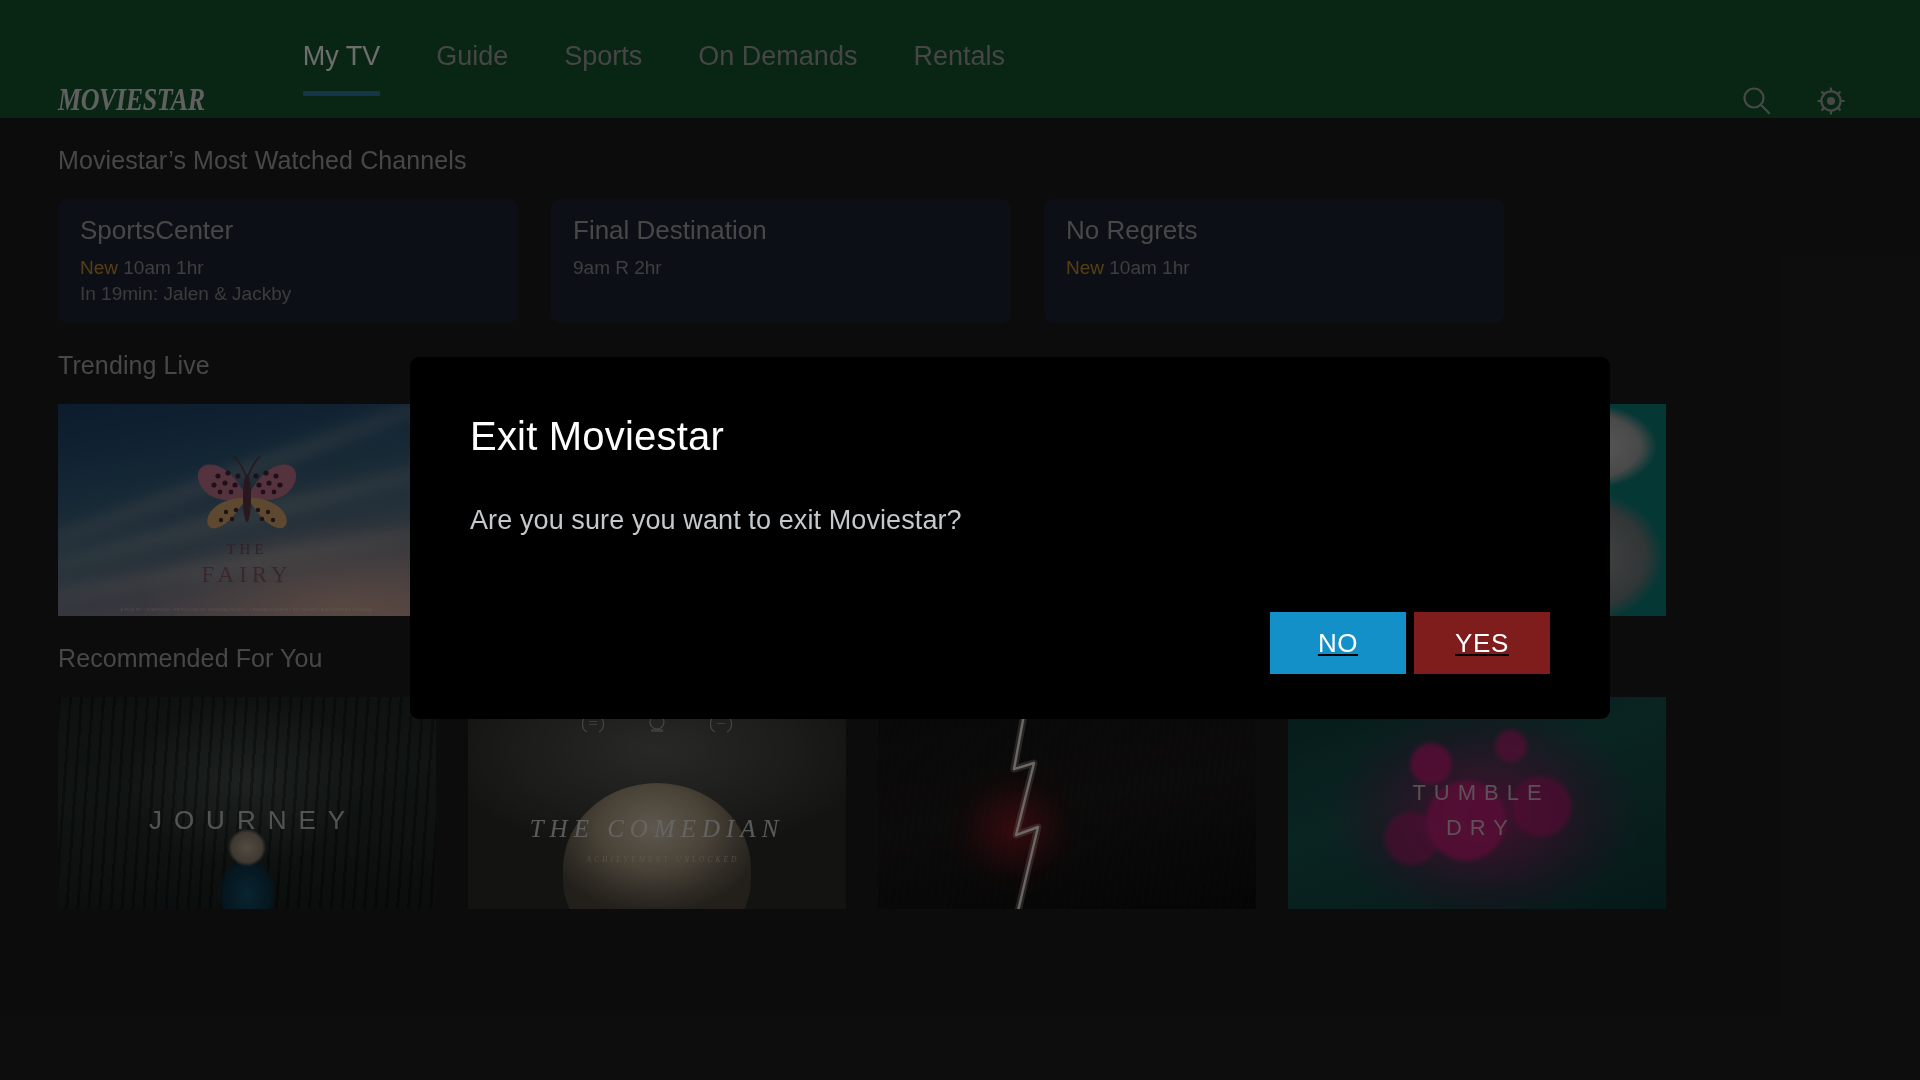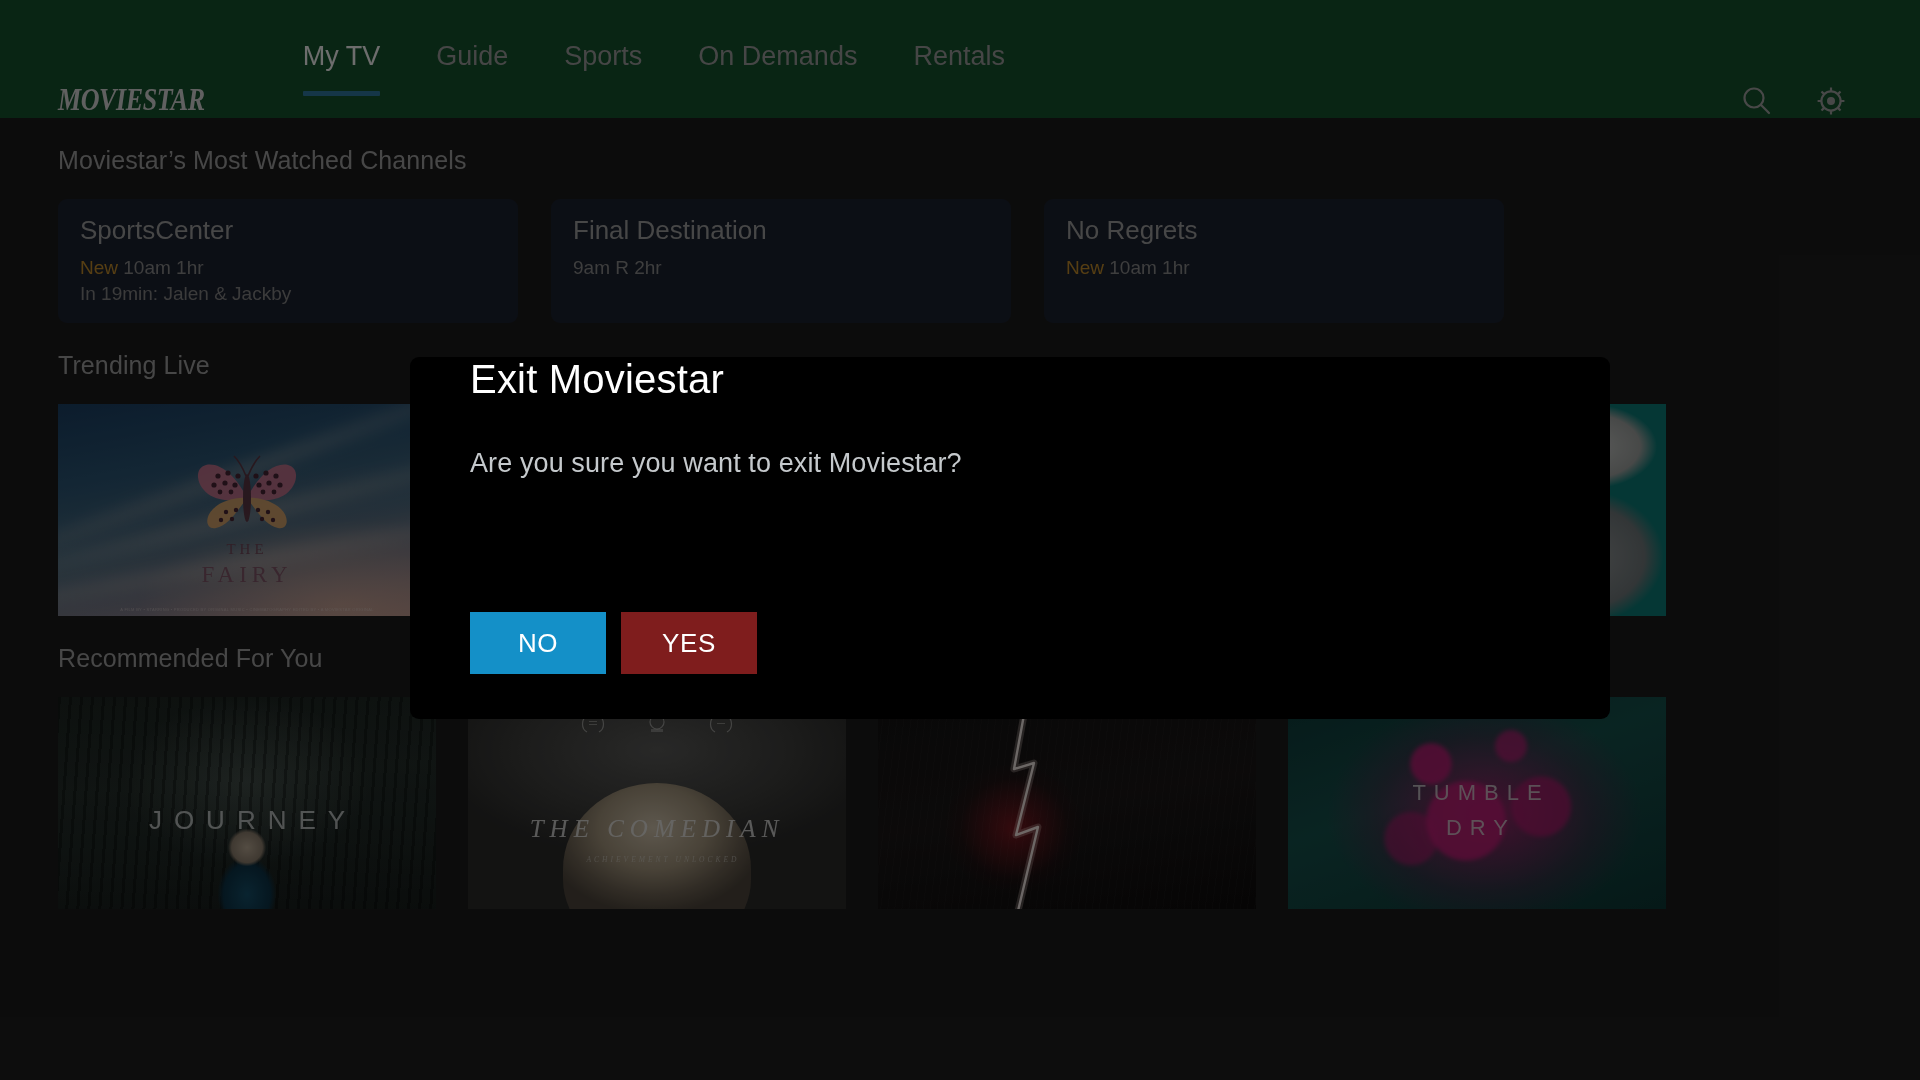--- a/index.html
+++ b/index.html
@@ -267,29 +267,29 @@
     display:flex; align-items:flex-start; justify-content:center;
   }
   .modal {
     position:absolute; left:410px; top:357px;
     width:1200px; height:362px;
     background:#000; border-radius:9px;
     padding:0 60px; display:flex; flex-direction:column;
   }
   .modal-title {
     color:#ffffff; font-size:40px; font-weight:400;
-    letter-spacing:0.2px;
+    margin-top:57px; letter-spacing:0.2px;
   }
   .modal-message {
     color:#c5c9cc; font-size:27px; font-weight:400;
     margin-top:46px; letter-spacing:0.1px;
   }
   .modal-buttons {
     margin-top:auto; margin-bottom:45px;
-    display:flex; gap:15px;
+    display:flex; justify-content:flex-end; gap:8px;text-decoration:underline;
   }
   .btn {
     min-width:136px; height:62px; border:none; cursor:pointer;
     font-family:"Liberation Sans", sans-serif;
     font-size:26px; letter-spacing:0.6px; color:#ffffff;
     display:flex; align-items:center; justify-content:center;
     padding:0 28px;
   }
   .btn-primary { background:#1490c8; }
   .btn-secondary { background:#7f1d1d; }

